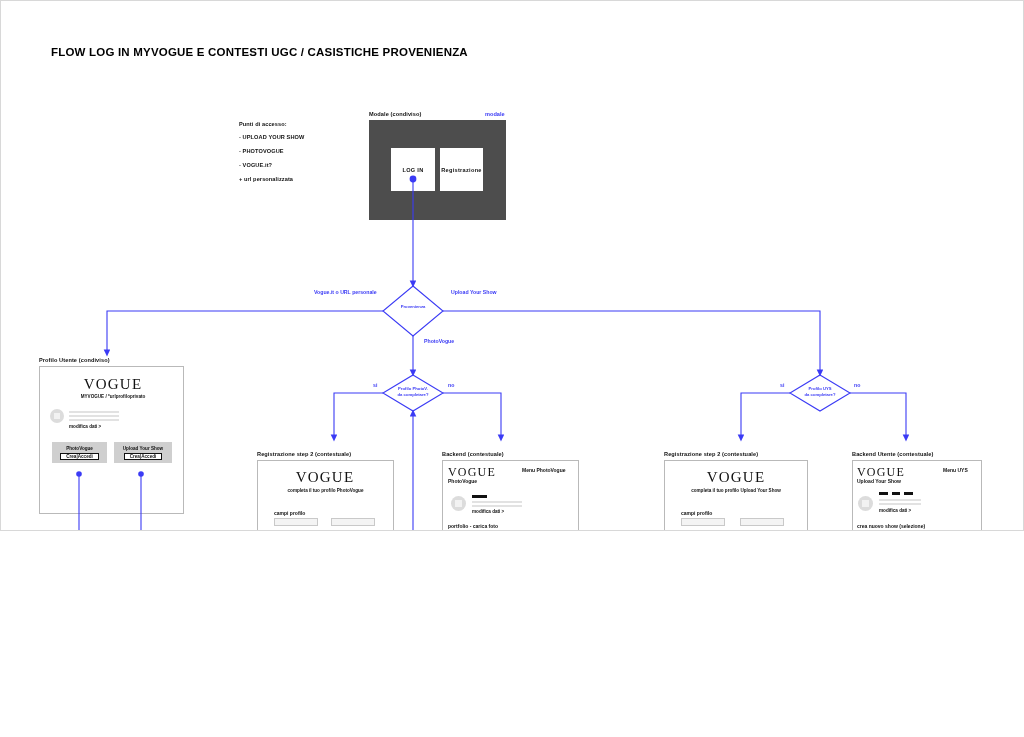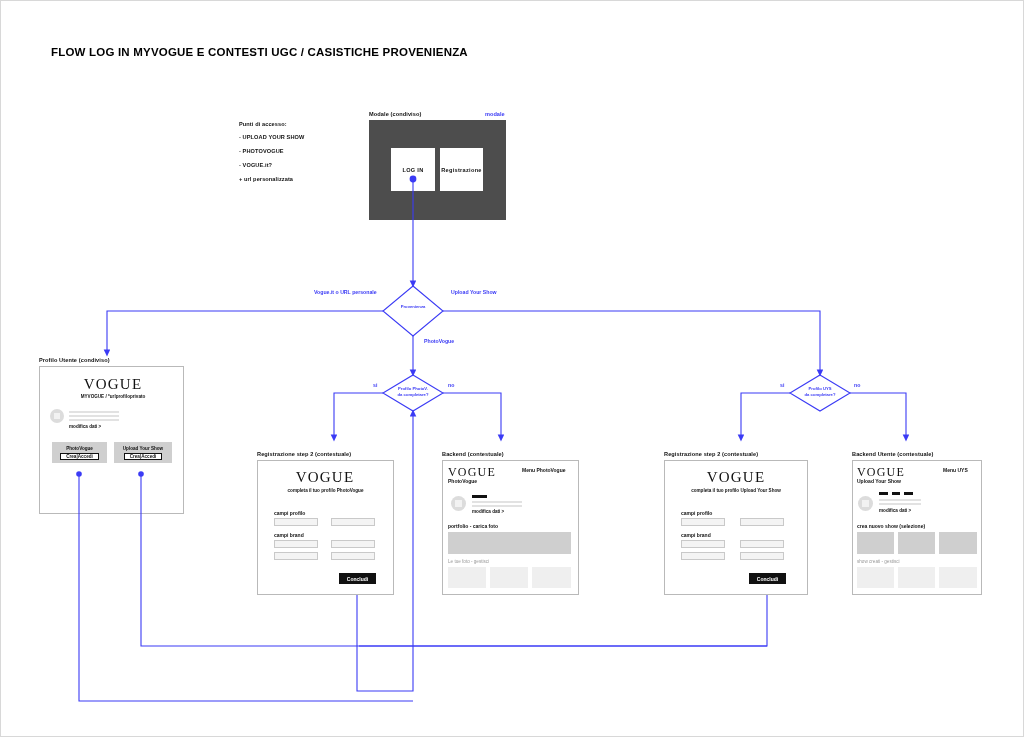--- a/index.html
+++ b/index.html
@@ -4,21 +4,21 @@
 <style>
   * { box-sizing: border-box; margin: 0; padding: 0; }
   html, body {
     width: 1024px; height: 737px;
     background: #ffffff;
     font-family: "Liberation Sans", sans-serif;
     overflow: hidden;
   }
   #page {
     position: relative;
-    width: 1024px; height: 737px;
+    width: 1024px; height: 531px;
     background: #ffffff;
     border: 1px solid #d8d8d8;
     overflow: hidden;
   }
   
   #title {
     position: absolute; left: 50px; top: 45px;
     font-size: 11.5px; font-weight: bold; letter-spacing: .2px;
     color: #000; white-space: nowrap;
   }

